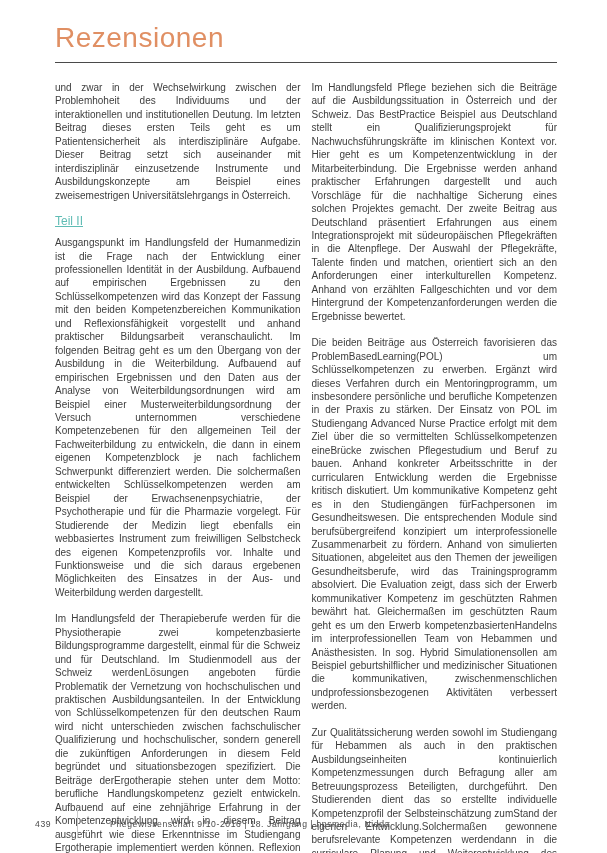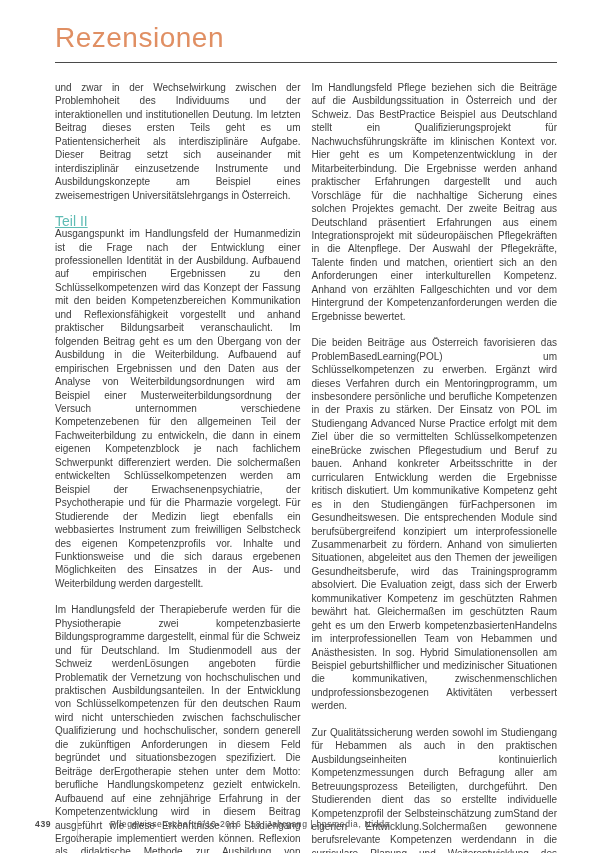--- a/index.html
+++ b/index.html
@@ -46,42 +46,41 @@
     min-width: 0;
   }
   .col p {
     margin: 0 0 13px 0;
     font-size: 10px;
     line-height: 13.45px;
     text-align: justify;
     color: var(--body-color, #3D3D3D);
   }
   .section-heading {
-    margin: 0 0 0 0;
-    font-size: 14px;
+    margin: 0 0 9px 0;
+    font-size: 12px;
     line-height: 12px;
     font-weight: 400;
     color: var(--heading-color, #5FBCB4);
     text-decoration: underline;
   }
   .footer {
     position: absolute;
     left: 35px;
     top: 810px;
     width: 545px;
     display: flex;
     align-items: center;
     font-size: 8.6px;
     letter-spacing: 0.6px;
     color: var(--footer-color, #4A4A4A);
   }
   .page-num {
     display: inline-block;
     width: 42px;
-    font-weight: bold;
   }
   .footer-divider {
     display: inline-block;
     width: 1px;
     height: 28px;
     background: #C9C9C9;
     margin-right: 32px;
   }
 </style>
 </head>

